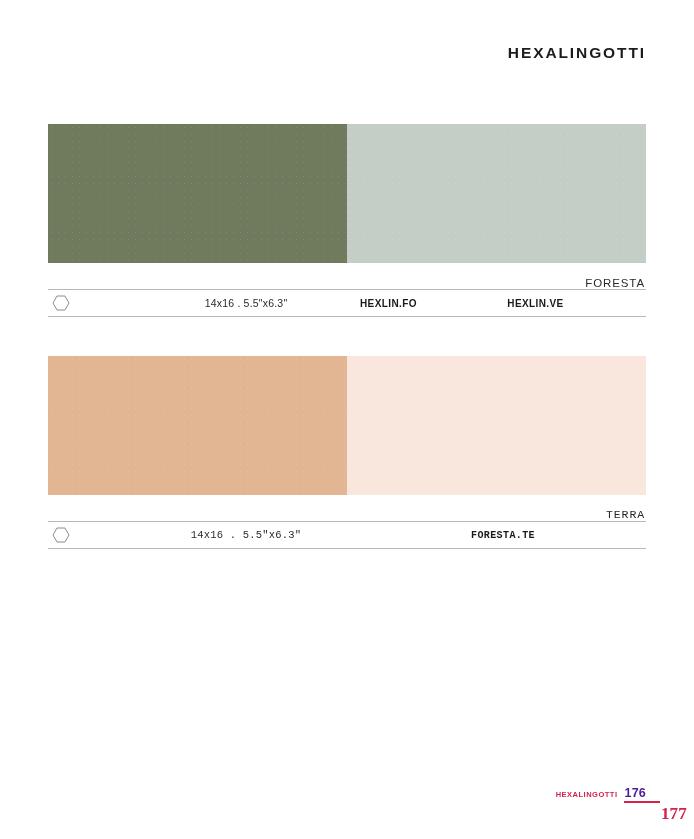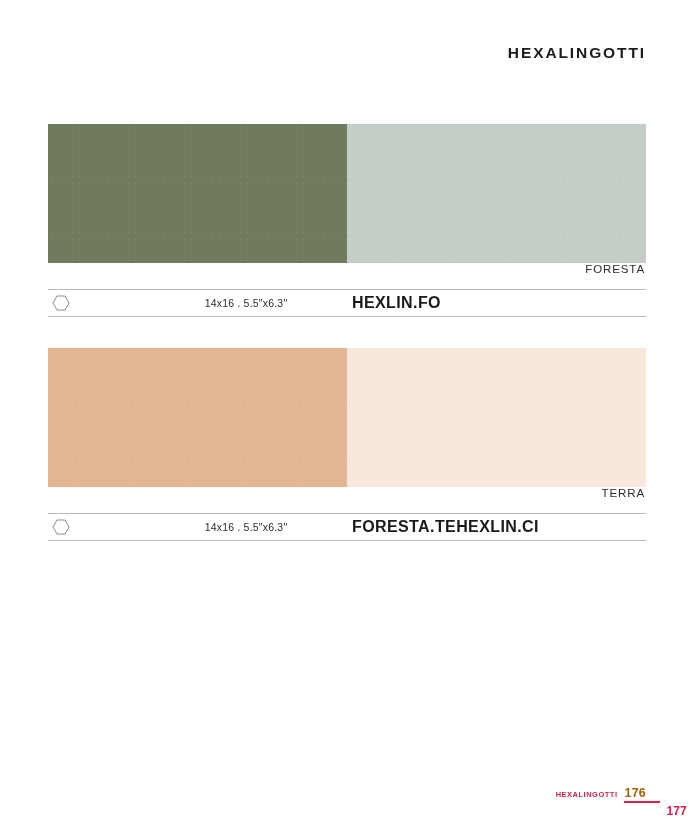--- a/index.html
+++ b/index.html
@@ -35,21 +35,21 @@
     white-space: nowrap;
   }
 
   
   .collection {
     position: absolute;
     left: 48px;
     width: 598px;
   }
   #collection-1 { top: 124px; }
-  #collection-2 { top: 348px; }
+  #collection-2 { top: 356px; font-family: Liberation Mono, monospace; }
 
   .swatch-row {
     display: flex;
     width: 100%;
     height: 139px;
   }
   .swatch {
     flex: 1 1 50%;
     height: 100%;
     position: relative;
@@ -64,21 +64,21 @@
     background-size: 7px 7px, 11px 11px;
     background-position: 0 0, 3px 5px;
     pointer-events: none;
   }
 
   
   .name-row {
     display: flex;
     width: 100%;
     height: 26px;
-    align-items: flex-start;
+    align-items: flex-end;
     gap: 18px;
   }
   .name-cell {
     flex: 1 1 50%;
     text-align: right;
     font-size: 11.5px;
     letter-spacing: 0.9px;
     color: #2b2b2b;
     padding-right: 1px;
     white-space: nowrap;
@@ -111,26 +111,27 @@
     flex: 0 0 212px;
     width: 212px;
     text-align: center;
     font-size: 10.5px;
     letter-spacing: 0.2px;
     color: #2b2b2b;
     white-space: nowrap;
   }
   .code-cell {
     flex: 1 1 auto;
-    text-align: left;
-    font-size: 16px;
+    text-align: center;
+    font-size: 10px;
     font-weight: bold;
     letter-spacing: 0.4px;
     color: #1a1a1a;
     white-space: nowrap;
+    margin-left: 8px;
   }
 
   .code-grid {
     display: flex;
     width: 100%;
   }
   .code-left {
     flex: 1 1 50%;
     display: flex;
     align-items: center;
@@ -172,23 +173,24 @@
     position: absolute;
     right: 34px;
     top: 15px;
     width: 36px;
     height: 2px;
   }
   .footer-pageright {
     position: absolute;
     right: 7px;
     top: 18px;
-    font-size: 12px;
+    font-size: 17px;
     font-weight: bold;
     letter-spacing: 0.2px;
+    font-family: Liberation Serif, serif;
   }
 </style>
 </head>
 <body>
 
 <div class="page-header">
   <div class="title">HEXALINGOTTI</div>
 </div>
 
 <div class="collection" id="collection-1">
@@ -212,20 +214,23 @@
     <div class="code-grid">
       <div class="code-left">
         <div class="icon-cell">
           <svg class="hexagon-icon" width="18" height="16" viewBox="0 0 18 16">
             <polygon points="5,1 13,1 17,8 13,15 5,15 1,8" fill="none" stroke="#8c8c8c" stroke-width="1"></polygon>
           </svg>
         </div>
         <div class="size-cell">14x16 . 5.5"x6.3"</div>
         <div class="code-cell">HEXLIN.FO</div>
       </div>
+      <div class="code-right">
+        <div class="code-cell">HEXLIN.VE</div>
+      </div>
     </div>
   </div>
 
   <div class="rule"></div>
 </div>
 
 <div class="collection" id="collection-2">
 
   <div class="swatch-row">
     <div class="swatch" style="background-color: rgb(226, 182, 147);">
@@ -246,29 +251,26 @@
     <div class="code-grid">
       <div class="code-left">
         <div class="icon-cell">
           <svg class="hexagon-icon" width="18" height="16" viewBox="0 0 18 16">
             <polygon points="5,1 13,1 17,8 13,15 5,15 1,8" fill="none" stroke="#8c8c8c" stroke-width="1"></polygon>
           </svg>
         </div>
         <div class="size-cell">14x16 . 5.5"x6.3"</div>
         <div class="code-cell">FORESTA.TE</div>
       </div>
-      <div class="code-right">
-        <div class="code-cell">HEXLIN.CI</div>
-      </div>
     </div>
   </div>
 
   <div class="rule"></div>
 </div>
 
 <div class="footer">
   <div class="footer-line-1">
     <span class="footer-collection" style="color: rgb(214, 34, 74);">HEXALINGOTTI</span>
-    <span class="footer-pageleft" style="color: #a16207;">176</span>
+    <span class="footer-pageleft" style="color: #4c1d95;">176</span>
   </div>
   <div class="footer-bar" style="background-color: rgb(214, 34, 74);"></div>
   <div class="footer-pageright" style="color: rgb(214, 34, 74);">177</div>
 </div>
 
 </body></html>

